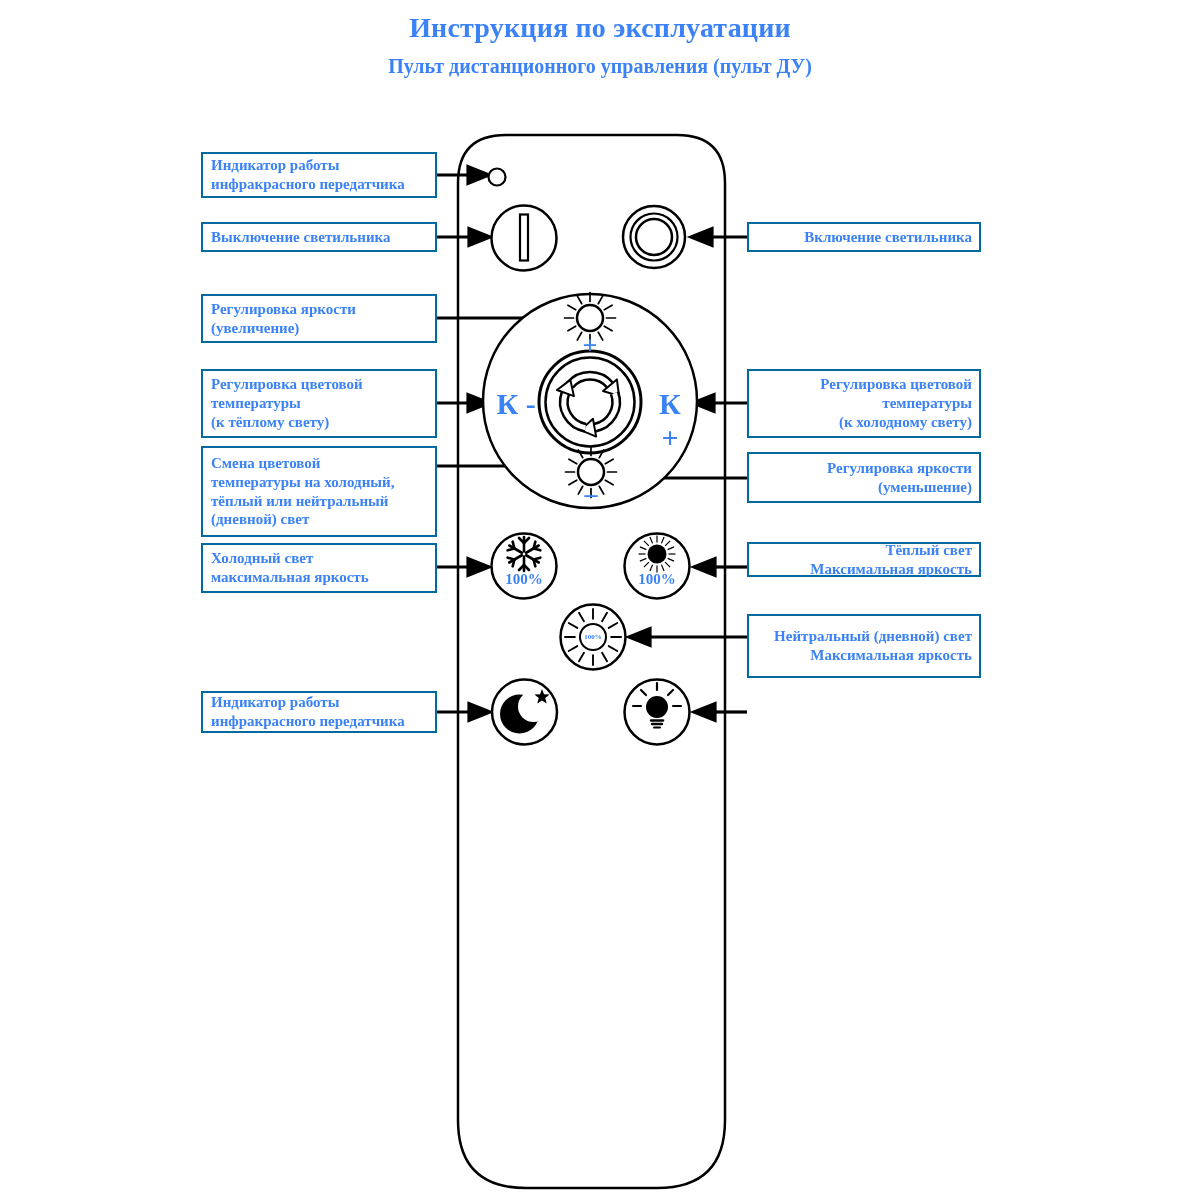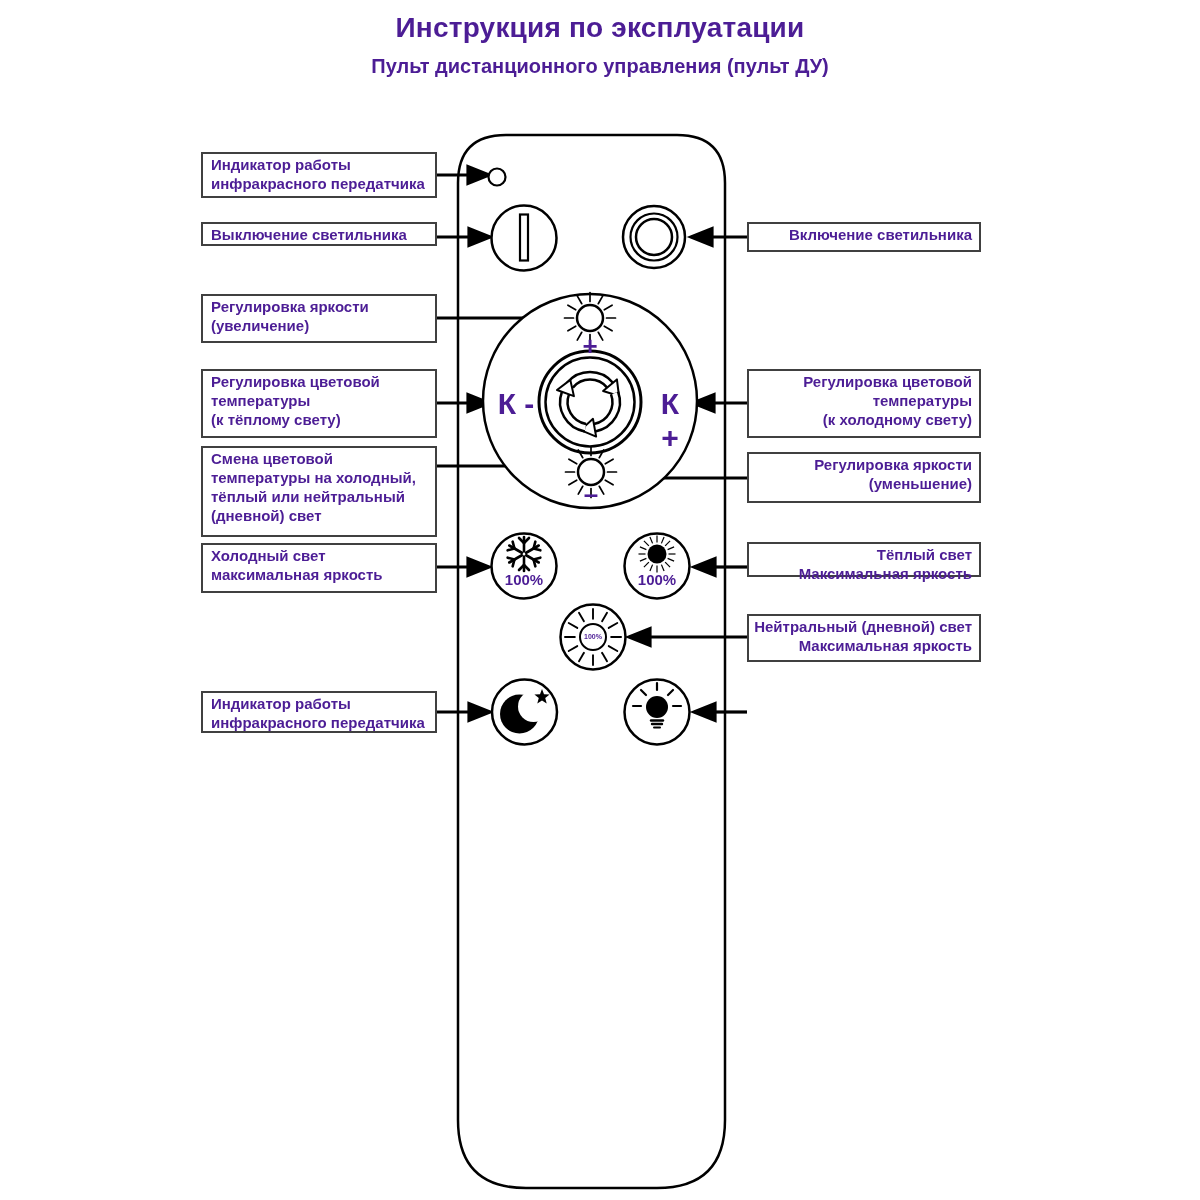--- a/index.html
+++ b/index.html
@@ -1,31 +1,31 @@
 <!DOCTYPE html>
 <html><head>
 <meta charset="utf-8">
 <style>
   html,body{margin:0;padding:0;background:#fff;}
   .stage{
     position:relative;width:1200px;height:1200px;background:#fff;overflow:hidden;
-    font-family:Liberation Sans, sans-serif;color:#4c1d95;
+    font-family:Liberation Serif, serif;color:#3b82f6;
   }
   .title{
     position:absolute;left:0;top:12px;width:1200px;text-align:center;
     font-size:28px;font-weight:bold;letter-spacing:.2px;
   }
   .subtitle{
     position:absolute;left:0;top:55px;width:1200px;text-align:center;
     font-size:20px;font-weight:bold;
   }
   svg.diagram{position:absolute;left:0;top:0;}
   .lbox,.rbox{
-    position:absolute;border:2px solid #404040;background:#fff;box-sizing:border-box;
-    display:flex;font-size:15px;font-weight:bold;line-height:1.26;
+    position:absolute;border:2px solid #0369a1;background:#fff;box-sizing:border-box;
+    display:flex;align-items:center;font-size:15px;font-weight:bold;line-height:1.26;
     white-space:pre-line;
   }
   .lbox{left:201px;width:236px;padding:2px 4px 2px 8px;}
   .rbox{left:747px;width:234px;padding:2px 7px 2px 4px;justify-content:flex-end;text-align:right;}
   .dial-txt{position:absolute;font-weight:bold;text-align:center;}
   .k-label{font-size:30px;width:44px;}
   .sign{font-size:26px;width:30px;}
   .pct{position:absolute;font-weight:bold;text-align:center;font-size:15px;width:52px;}
   .pct-small{position:absolute;font-weight:bold;text-align:center;font-size:7px;width:30px;}
 </style>
@@ -226,21 +226,21 @@
         <line x1="16" y1="-2" x2="24" y2="-2" stroke-width="2.2"></line>
         <line x1="0" y1="-25" x2="0" y2="-18" stroke-width="2.2"></line>
         <line x1="-16" y1="-18" x2="-11" y2="-13" stroke-width="2.2"></line>
         <line x1="16" y1="-18" x2="11" y2="-13" stroke-width="2.2"></line>
       </g>
     </g>
   </svg>
 
   <div class="lbox" style="top:152px;height:46px;"><span>Индикатор работы
 инфракрасного передатчика</span></div>
-  <div class="lbox" style="top:222px;height:24px;"><span>Выключение светильника</span></div>
+  <div class="lbox" style="top:222px;height:30px;"><span>Выключение светильника</span></div>
   <div class="lbox" style="top:294px;height:49px;"><span>Регулировка яркости
 (увеличение)</span></div>
   <div class="lbox" style="top:369px;height:69px;"><span>Регулировка цветовой
 температуры
 (к тёплому свету)</span></div>
   <div class="lbox" style="top:543px;height:50px;"><span>Холодный свет
 максимальная яркость</span></div>
   <div class="lbox" style="top:446px;height:91px;"><span>Смена цветовой
 температуры на холодный,
 тёплый или нейтральный
@@ -249,21 +249,21 @@
 инфракрасного передатчика</span></div>
 
   <div class="rbox" style="top:222px;height:30px;"><span>Включение светильника</span></div>
   <div class="rbox" style="top:369px;height:69px;"><span>Регулировка цветовой
 температуры
 (к холодному свету)</span></div>
   <div class="rbox" style="top:452px;height:51px;"><span>Регулировка яркости
 (уменьшение)</span></div>
   <div class="rbox" style="top:542px;height:35px;"><span>Тёплый свет
 Максимальная яркость</span></div>
-  <div class="rbox" style="top:614px;height:48px;"><span>Нейтральный (дневной) свет
+  <div class="rbox" style="top:614px;height:64px;"><span>Нейтральный (дневной) свет
 Максимальная яркость</span></div>
 
   <div class="dial-txt k-label" style="left:494px;top:387px;">К -</div>
   <div class="dial-txt k-label" style="left:648px;top:387px;">К +</div>
   <div class="dial-txt sign" style="left:575px;top:331px;">+</div>
   <div class="dial-txt sign" style="left:576px;top:479px;">–</div>
 
   <div class="pct" style="left:498px;top:571px;">100%</div>
   <div class="pct" style="left:631px;top:571px;">100%</div>
   <div class="pct-small" style="left:578px;top:633px;">100%</div>

